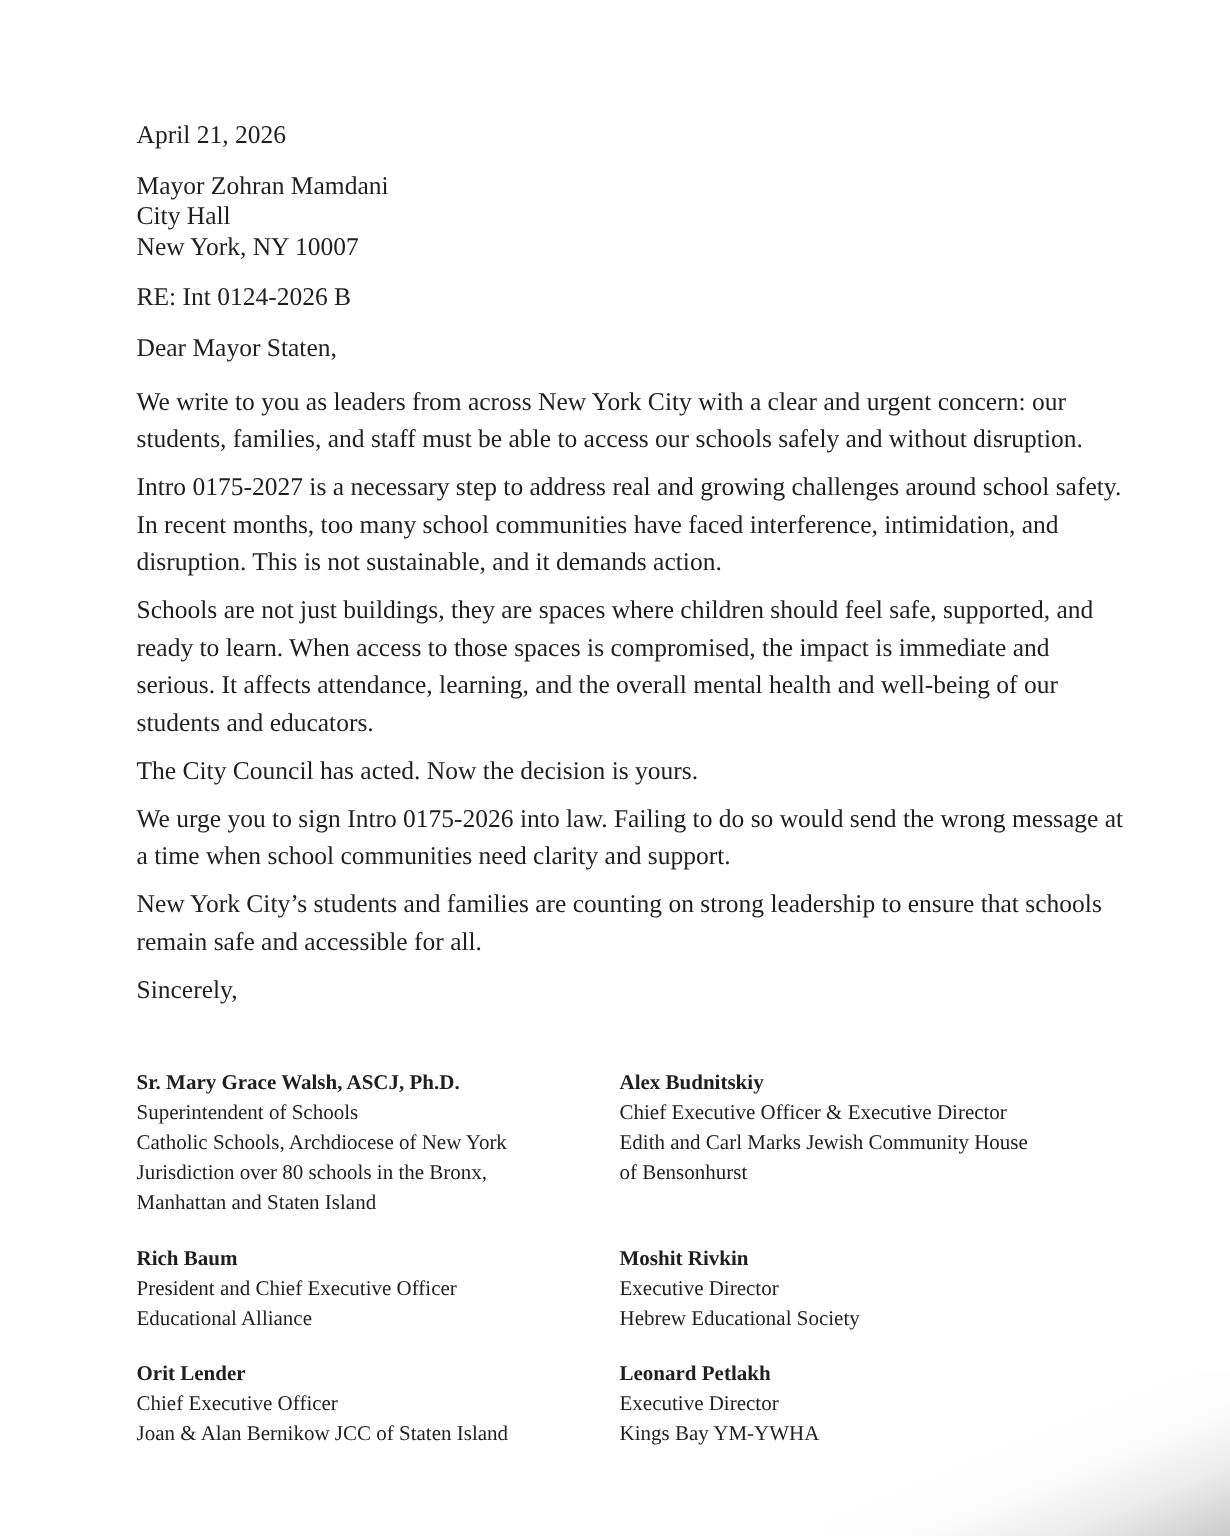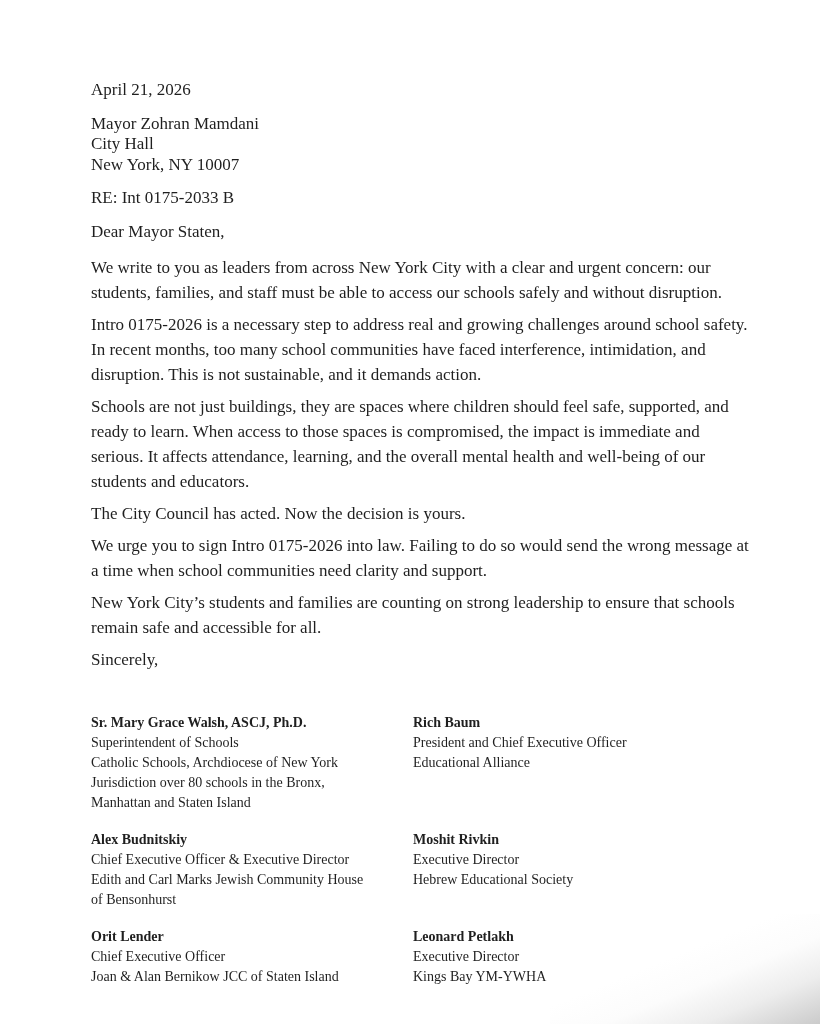--- a/index.html
+++ b/index.html
@@ -62,27 +62,27 @@
 
 <div class="page">
   <div class="content">
 
     <div class="block">April 21, 2026</div>
 
     <div class="block">Mayor Zohran Mamdani
 City Hall
 New York, NY 10007</div>
 
-    <div class="block">RE: Int 0175-2033 B</div>
+    <div class="block">RE: Int 0124-2026 B</div>
 
     <div class="block">Dear Mayor Staten,</div>
 
     <div class="para">We write to you as leaders from across New York City with a clear and urgent concern: our
 students, families, and staff must be able to access our schools safely and without disruption.</div>
-    <div class="para">Intro 0175-2026 is a necessary step to address real and growing challenges around school safety.
+    <div class="para">Intro 0175-2027 is a necessary step to address real and growing challenges around school safety.
 In recent months, too many school communities have faced interference, intimidation, and
 disruption. This is not sustainable, and it demands action.</div>
     <div class="para">Schools are not just buildings, they are spaces where children should feel safe, supported, and
 ready to learn. When access to those spaces is compromised, the impact is immediate and
 serious. It affects attendance, learning, and the overall mental health and well-being of our
 students and educators.</div>
     <div class="para">The City Council has acted. Now the decision is yours.</div>
     <div class="para">We urge you to sign Intro 0175-2026 into law. Failing to do so would send the wrong message at
 a time when school communities need clarity and support.</div>
     <div class="para">New York City’s students and families are counting on strong leadership to ensure that schools
@@ -94,30 +94,30 @@
 
       <div class="sig-entry">
         <div class="sig-name">Sr. Mary Grace Walsh, ASCJ, Ph.D.</div>
         <div class="sig-lines">Superintendent of Schools
 Catholic Schools, Archdiocese of New York
 Jurisdiction over 80 schools in the Bronx,
 Manhattan and Staten Island</div>
       </div>
 
       <div class="sig-entry">
-        <div class="sig-name">Rich Baum</div>
-        <div class="sig-lines">President and Chief Executive Officer
-Educational Alliance</div>
-      </div>
-
-      <div class="sig-entry">
         <div class="sig-name">Alex Budnitskiy</div>
         <div class="sig-lines">Chief Executive Officer &amp; Executive Director
 Edith and Carl Marks Jewish Community House
 of Bensonhurst</div>
+      </div>
+
+      <div class="sig-entry">
+        <div class="sig-name">Rich Baum</div>
+        <div class="sig-lines">President and Chief Executive Officer
+Educational Alliance</div>
       </div>
 
       <div class="sig-entry">
         <div class="sig-name">Moshit Rivkin</div>
         <div class="sig-lines">Executive Director
 Hebrew Educational Society</div>
       </div>
 
       <div class="sig-entry">
         <div class="sig-name">Orit Lender</div>

